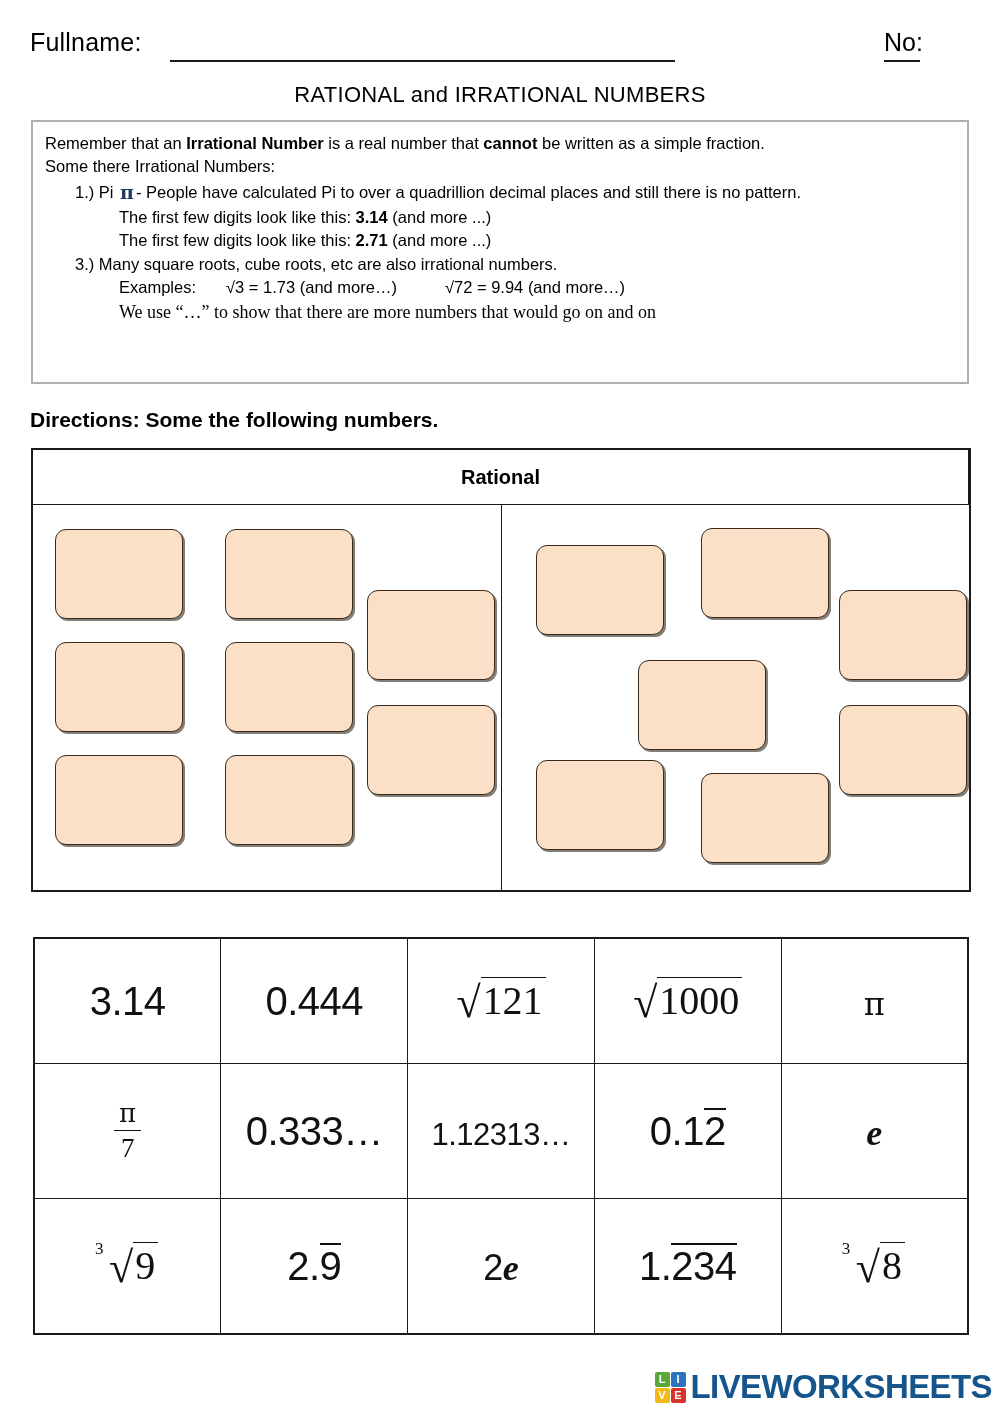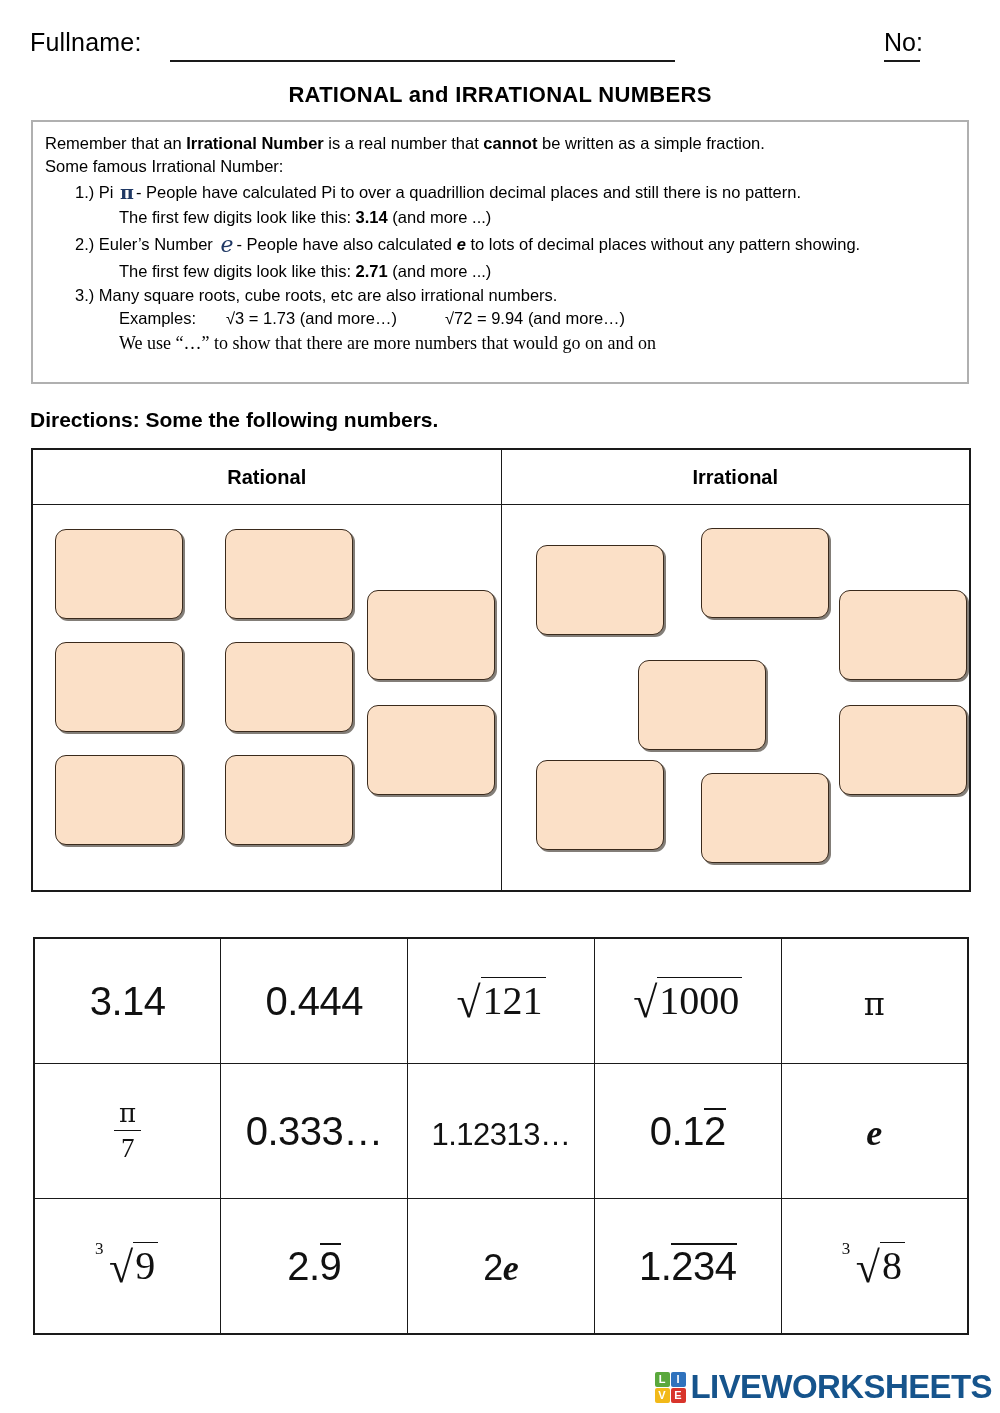--- a/index.html
+++ b/index.html
@@ -48,21 +48,21 @@
     border-bottom: 2px solid #1a1a1a;
   }
 
   
   .worksheet-title {
     position: absolute;
     left: 0; top: 82px;
     width: 1000px;
     text-align: center;
     font-size: 22px;
-    font-weight: bold;
+    font-weight: normal;
     letter-spacing: 0.3px;
   }
 
   
   .info-box {
     position: absolute;
     left: 31px; top: 120px;
     width: 938px;
     height: 264px;
     border: 2px solid #b0b0b0;
@@ -297,49 +297,45 @@
   <span class="no-label">No:</span>
   <span class="no-rule"></span>
 </div>
 
 <div class="worksheet-title">RATIONAL and IRRATIONAL NUMBERS</div>
 
 <div class="info-box">
   <div class="info-line">
     <span>Remember that an </span><b>Irrational Number</b><span> is a real number that </span><b>cannot</b><span> be written as a simple fraction.</span>
   </div>
-  <div class="info-line">Some famous Irrational Number:</div>
+  <div class="info-line">Some there Irrational Numbers:</div>
 
   <div class="info-line indent1">
     <span>1.)  Pi </span><span class="sym-pi-blue">π</span><span>- People have calculated Pi to over a quadrillion decimal places and still there is no pattern.</span>
   </div>
   <div class="info-line indent2">
     <span>The first few digits look like this: </span><b>3.14</b><span> (and more ...)</span>
   </div>
 
-  <div class="info-line indent1">
-    <span>2.)  Euler’s Number </span><span class="sym-e-blue">e</span><span>- People have also calculated </span><b class="bi">e</b><span> to lots of decimal places without any pattern showing.</span>
-  </div>
   <div class="info-line indent2">
     <span>The first few digits look like this: </span><b>2.71</b><span> (and more ...)</span>
   </div>
 
   <div class="info-line indent1">3.)  Many square roots, cube roots, etc are also irrational numbers.</div>
   <div class="info-line indent3">
     <span>Examples:</span><span style="display:inline-block;width:30px"></span><span>√3 = 1.73 (and more…)</span><span style="display:inline-block;width:48px"></span><span>√72 = 9.94 (and more…)</span>
   </div>
   <div class="info-line indent3 serif-line">We use “…” to show that there are more numbers that would go on and on</div>
 </div>
 
 <div class="directions">Directions: Some the following numbers.</div>
 
 <div class="sort-table">
   <div class="sort-head">
     <div class="sort-head-cell left">Rational</div>
-    <div class="sort-head-cell">Irrational</div>
   </div>
   <div class="sort-body">
     <div class="sort-divider"></div>
 
     <div class="drop-box" style="left:22px;  top:24px;  width:128px; height:90px;"></div>
     <div class="drop-box" style="left:192px; top:24px; width:128px; height:90px;"></div>
     <div class="drop-box" style="left:334px; top:85px; width:128px; height:90px;"></div>
     <div class="drop-box" style="left:22px;  top:137px; width:128px; height:90px;"></div>
     <div class="drop-box" style="left:192px; top:137px; width:128px; height:90px;"></div>
     <div class="drop-box" style="left:334px; top:200px; width:128px; height:90px;"></div>

